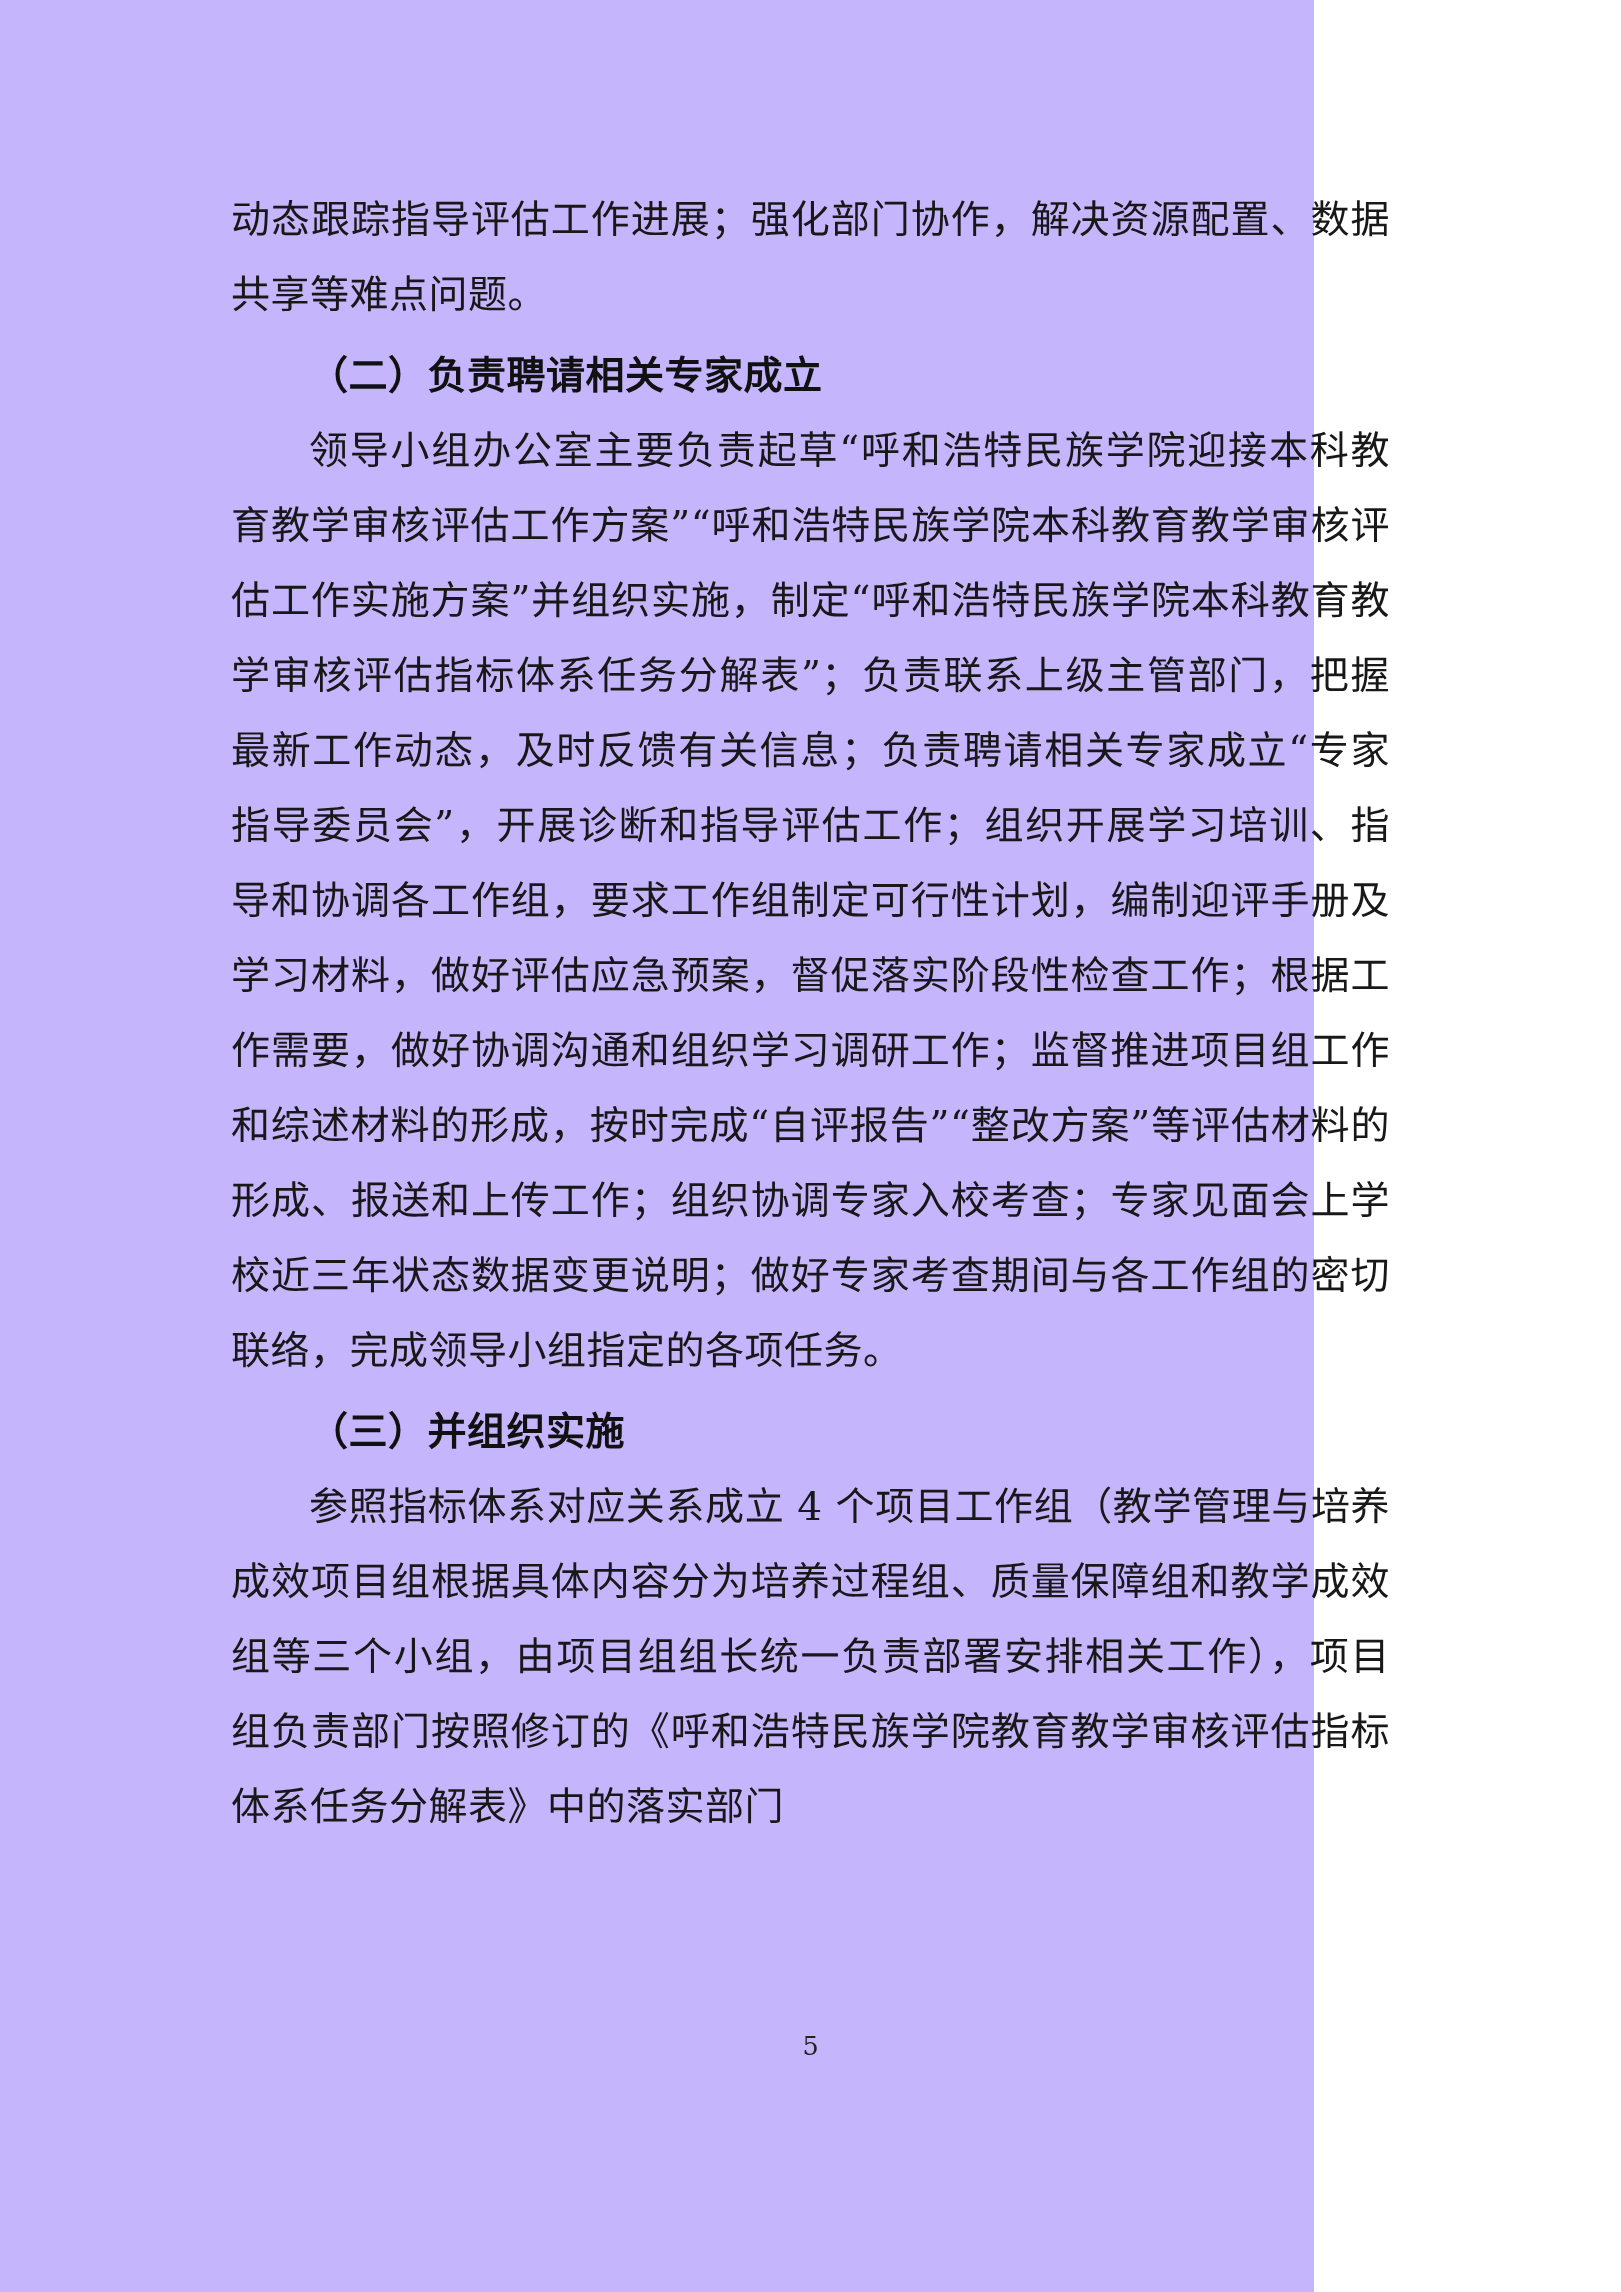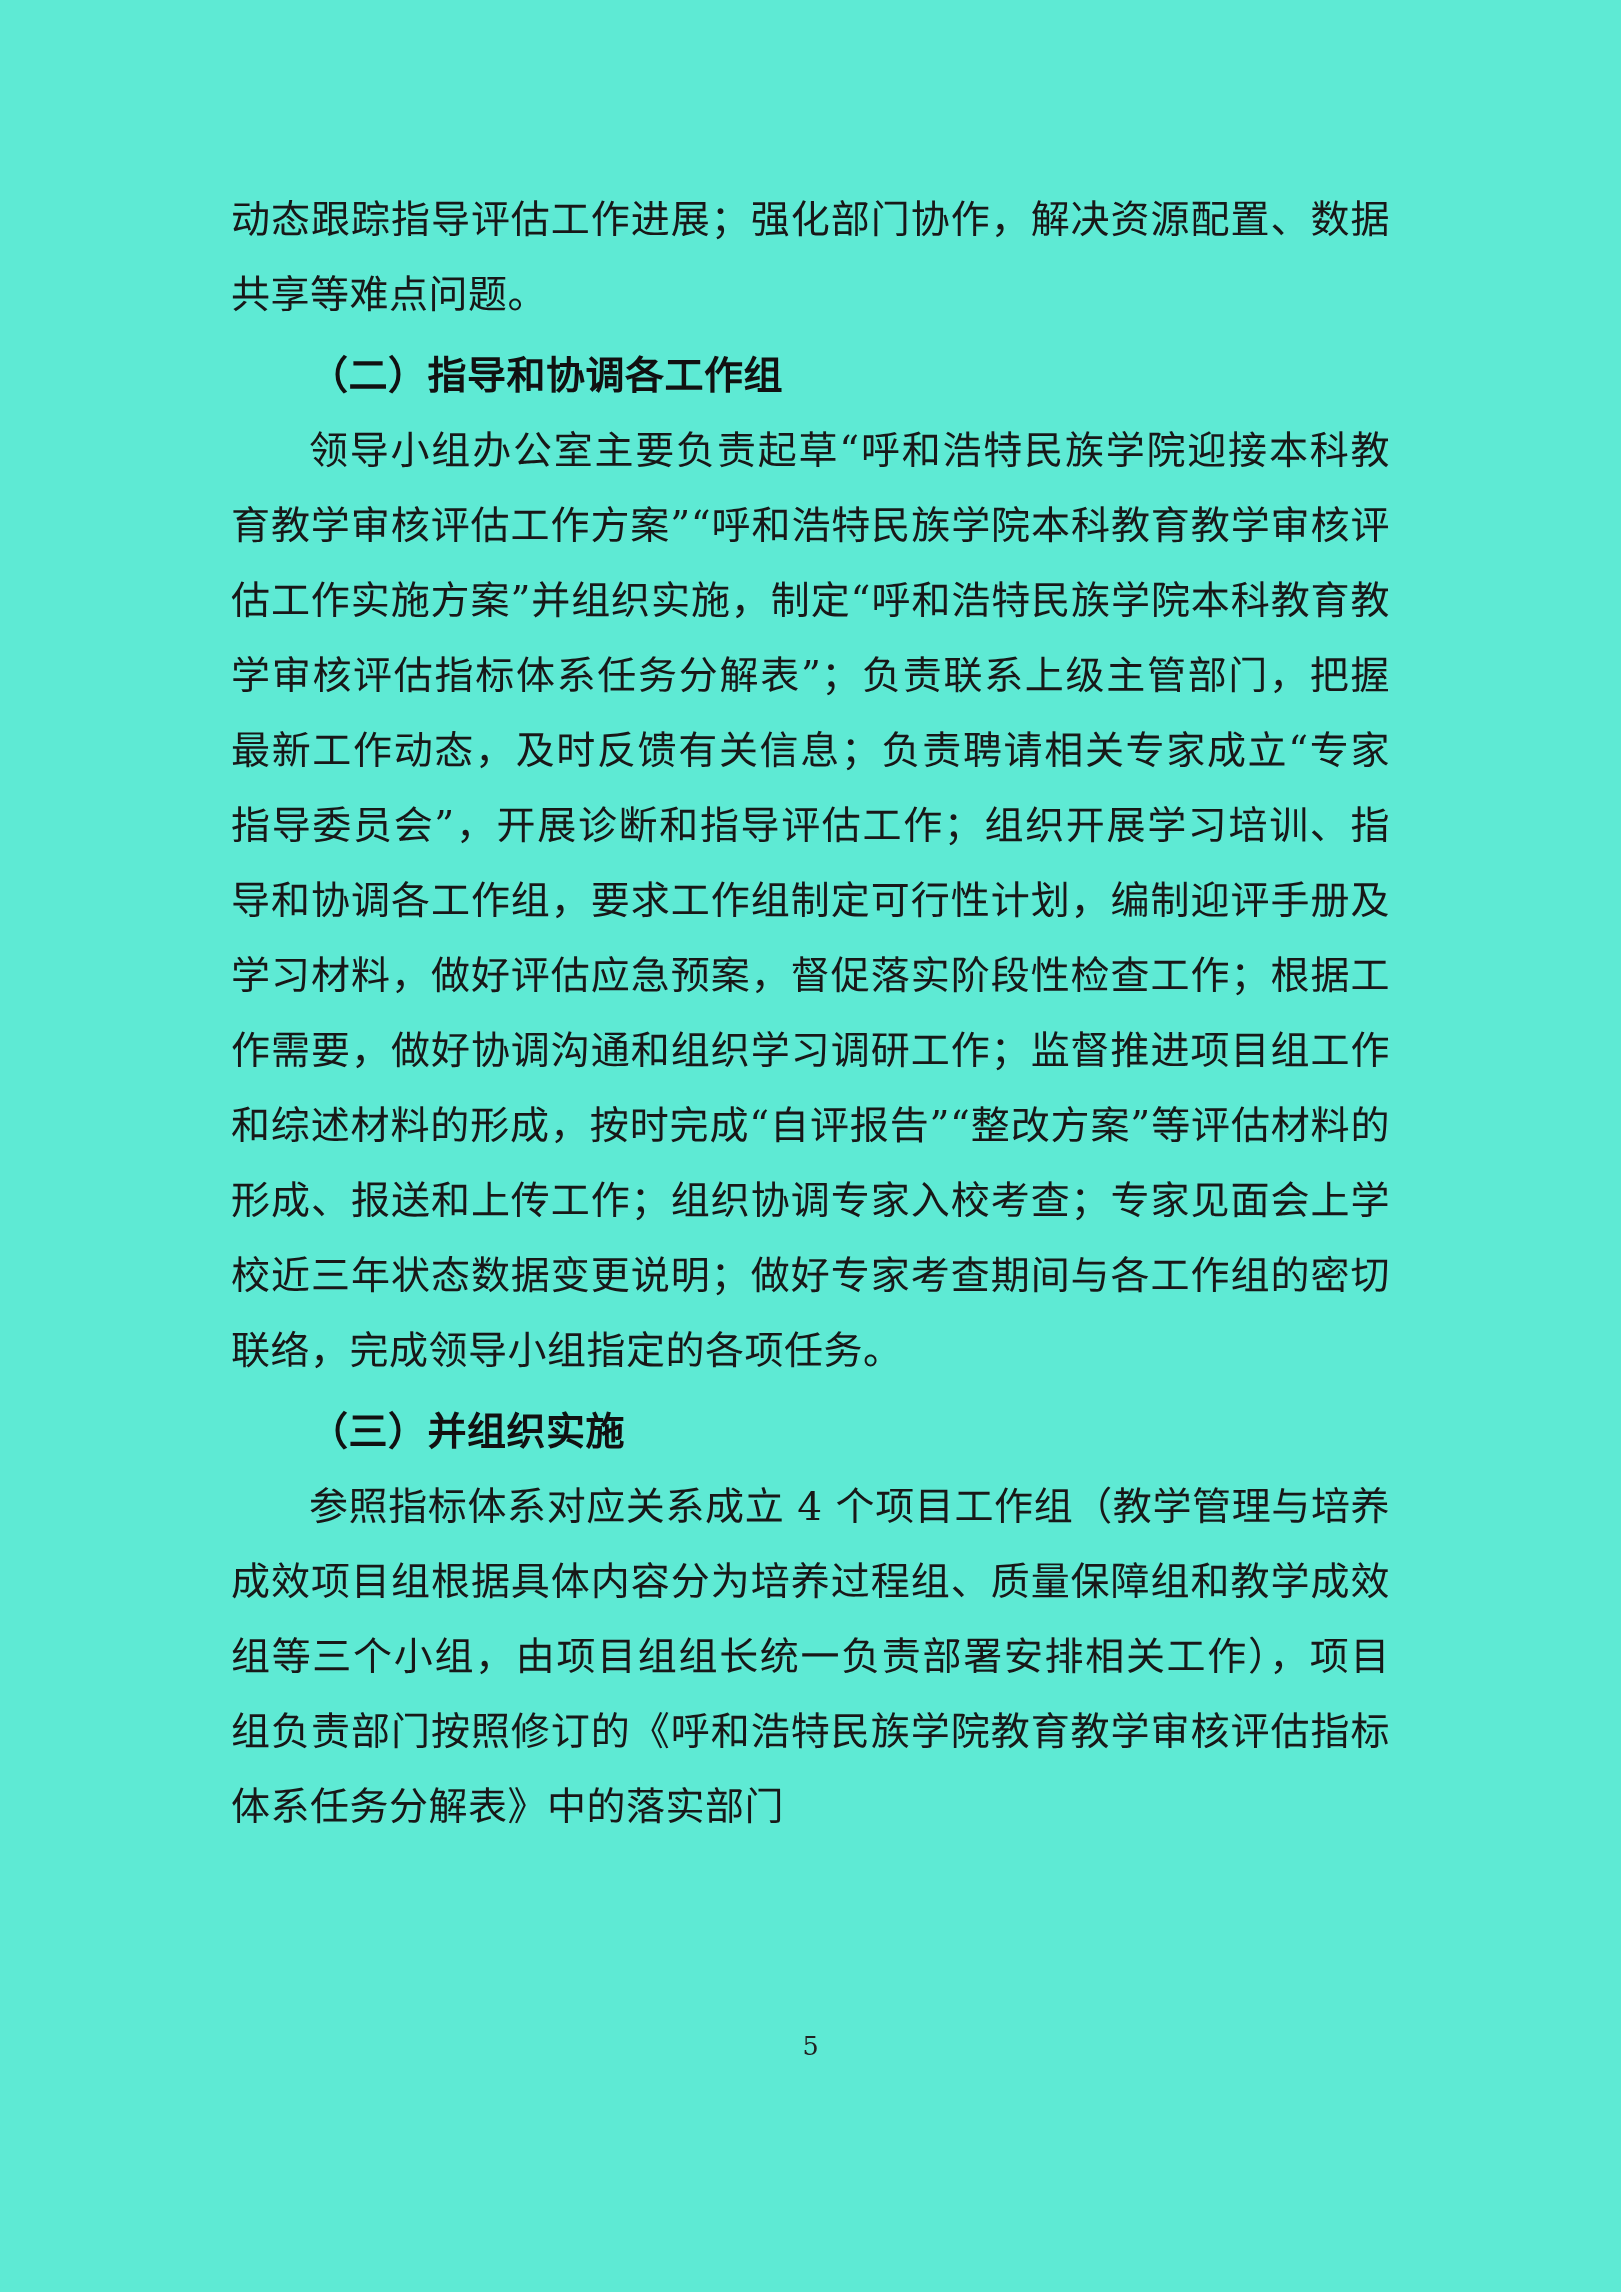--- a/index.html
+++ b/index.html
@@ -12,23 +12,23 @@
     height: 2293px;
     font-family: "DejaVu Serif", "Liberation Serif", serif;
     color: #1a1a1a;
     position: relative;
     overflow: hidden;
   }
   .page {
     position: absolute;
     left: 0;
     top: 0;
-    width: 1621px;
+    width: 1314px;
     height: 2293px;
-    background: #5eead4;
+    background: #c4b5fd;
   }
   .content {
     position: absolute;
     left: 231px;
     top: 182px;
     width: 1159px;
   }
   .para {
     font-size: 39px;
     line-height: 75px;
@@ -67,21 +67,21 @@
 <body>
 
 <div class="page">
 
   <div class="content">
 
     <p class="para">动态跟踪指导评估工作进展；强化部门协作，解决资源配置、数据共享等难点问题。</p>
 
     <div class="gap-sm"></div>
 
-    <p class="heading">（二）指导和协调各工作组</p>
+    <p class="heading">（二）负责聘请相关专家成立</p>
 
     <p class="para indent">领导小组办公室主要负责起草“呼和浩特民族学院迎接本科教育教学审核评估工作方案”“呼和浩特民族学院本科教育教学审核评估工作实施方案”并组织实施，制定“呼和浩特民族学院本科教育教学审核评估指标体系任务分解表”；负责联系上级主管部门，把握最新工作动态，及时反馈有关信息；负责聘请相关专家成立“专家指导委员会”，开展诊断和指导评估工作；组织开展学习培训、指导和协调各工作组，要求工作组制定可行性计划，编制迎评手册及学习材料，做好评估应急预案，督促落实阶段性检查工作；根据工作需要，做好协调沟通和组织学习调研工作；监督推进项目组工作和综述材料的形成，按时完成“自评报告”“整改方案”等评估材料的形成、报送和上传工作；组织协调专家入校考查；专家见面会上学校近三年状态数据变更说明；做好专家考查期间与各工作组的密切联络，完成领导小组指定的各项任务。</p>
 
     <div class="gap-sm"></div>
 
     <p class="heading">（三）并组织实施</p>
 
     <p class="para indent">参照指标体系对应关系成立 4 个项目工作组（教学管理与培养成效项目组根据具体内容分为培养过程组、质量保障组和教学成效组等三个小组，由项目组组长统一负责部署安排相关工作），项目组负责部门按照修订的《呼和浩特民族学院教育教学审核评估指标体系任务分解表》中的落实部门</p>
 
   </div>

